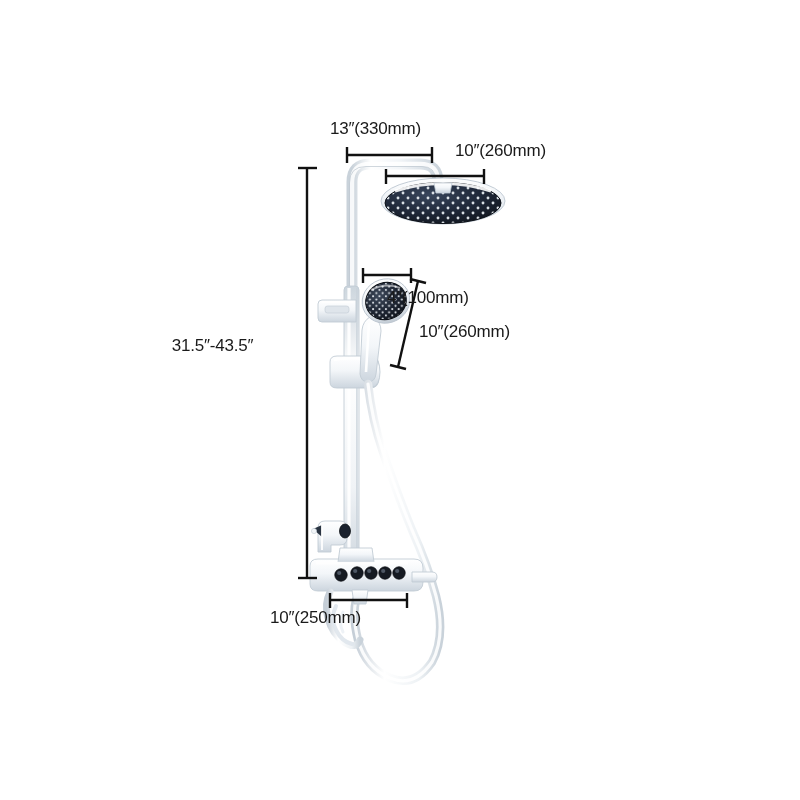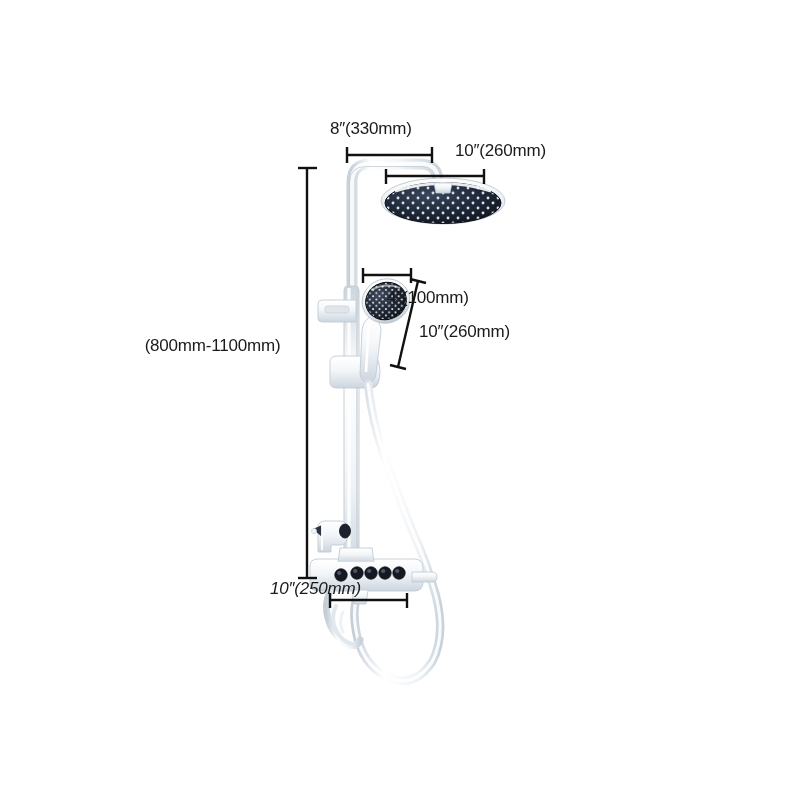--- a/index.html
+++ b/index.html
@@ -244,27 +244,27 @@
       <line class="dim-tick" x1="298" y1="578" x2="317" y2="578"></line>
     </g>
 
     <g>
       <line class="dim-stroke" x1="330" y1="600" x2="407" y2="600"></line>
       <line class="dim-tick" x1="330" y1="593" x2="330" y2="608"></line>
       <line class="dim-tick" x1="407" y1="593" x2="407" y2="608"></line>
     </g>
   </svg>
 
-  <div class="dim-label" style="left:330px; top:119px;">8″(330mm)</div>
+  <div class="dim-label" style="left:330px; top:119px;">13″(330mm)</div>
 
   <div class="dim-label" style="left:455px; top:141px;">10″(260mm)</div>
 
   <div class="dim-label" style="left:387px; top:244px;margin-top:44px;">4″(100mm)</div>
 
   <div class="dim-label" style="left:419px; top:322px;">10″(260mm)</div>
 
   <div class="dim-label two-line" style="left:130px; top:333px; width:165px;">
-    <div>(800mm-1100mm)</div>
+    <div>31.5″-43.5″</div>
   </div>
 
-  <div class="dim-label" style="left:270px; top:579px;font-style:italic;">10″(250mm)</div>
+  <div class="dim-label" style="left:270px; top:608px;">10″(250mm)</div>
 
 </div>
 
 </body></html>

